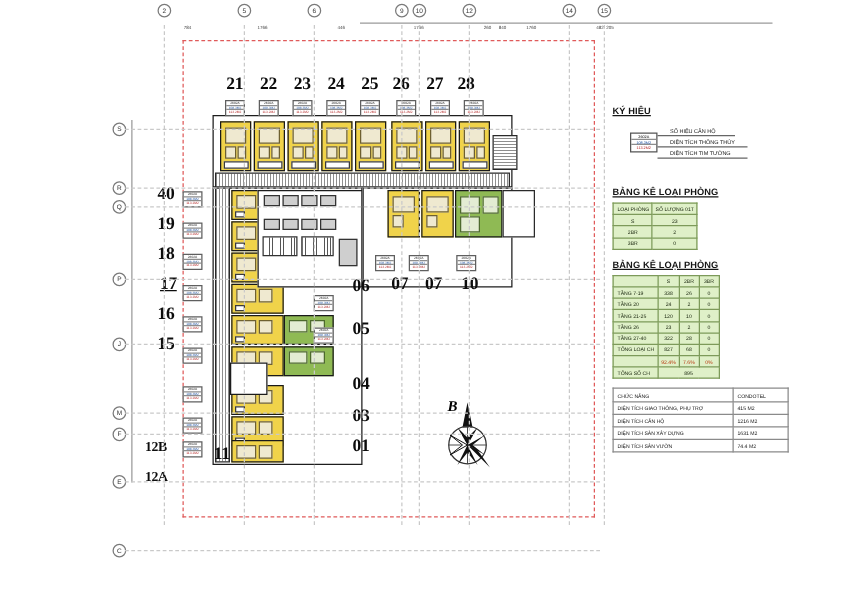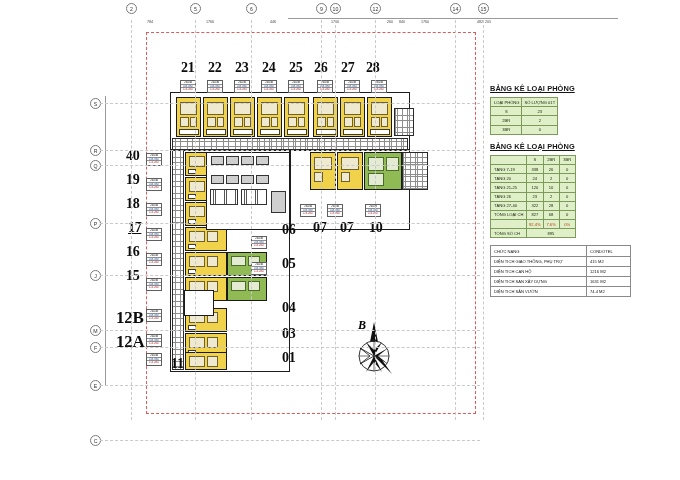--- a/index.html
+++ b/index.html
@@ -115,21 +115,21 @@
   
   .unum {
     position: absolute;
     font-family: "Liberation Serif", serif;
     font-weight: bold;
     font-size: 14px;
     color: #0c0c0c;
     white-space: nowrap;
     letter-spacing: -0.3px;
   }
-  .unum.sm { font-size: 17px; }
+  .unum.sm { font-size: 11px; margin-top: 44px; }
 
   
   .tag {
     position: absolute;
     width: 16px;
     border: 0.5px solid #5f5f5f;
     background: #fff;
     font-size: 2.6px;
     line-height: 3.6px;
     text-align: center;
@@ -564,20 +564,36 @@
       <polygon points="26,38 40,30 30,38 40,46" fill="#111"></polygon>
       <polygon points="26,38 18,24 26,32 34,24" fill="#111"></polygon>
       <polygon points="26,38 18,54 26,44 34,54" fill="#111"></polygon>
       <polygon points="26,38 44,56 34,42" fill="#111"></polygon>
     </svg>
   </div>
 
 
   <div class="rpanel">
 
+    <div class="blk tight">
+      <div class="sec-title">KÝ HIỆU</div>
+      <div class="ky-hieu-wrap">
+        <div class="kh-tag">
+          <div>2602A</div>
+          <div class="b">108.3M2</div>
+          <div class="r">113.2M2</div>
+        </div>
+        <div class="kh-lead" style="left:36px; top:11px; width:62px;"></div>
+        <div class="kh-lead" style="left:36px; top:20px; width:72px;"></div>
+        <div class="kh-lead" style="left:36px; top:29px; width:72px;"></div>
+        <div class="kh-txt" style="left:46px; top:5px;">SỐ HIỆU CĂN HỘ</div>
+        <div class="kh-txt" style="left:46px; top:14px;">DIỆN TÍCH THÔNG THỦY</div>
+        <div class="kh-txt" style="left:46px; top:23px;">DIỆN TÍCH TIM TƯỜNG</div>
+      </div>
+    </div>
 
     <div class="blk">
       <div class="sec-title">BẢNG KÊ LOẠI PHÒNG</div>
       <table class="tbl">
         <thead>
             <tr id="rt-head">
               <th class="lbl">LOẠI PHÒNG</th>
               <th>SỐ LƯỢNG 01T</th>
             </tr>
           </thead>

